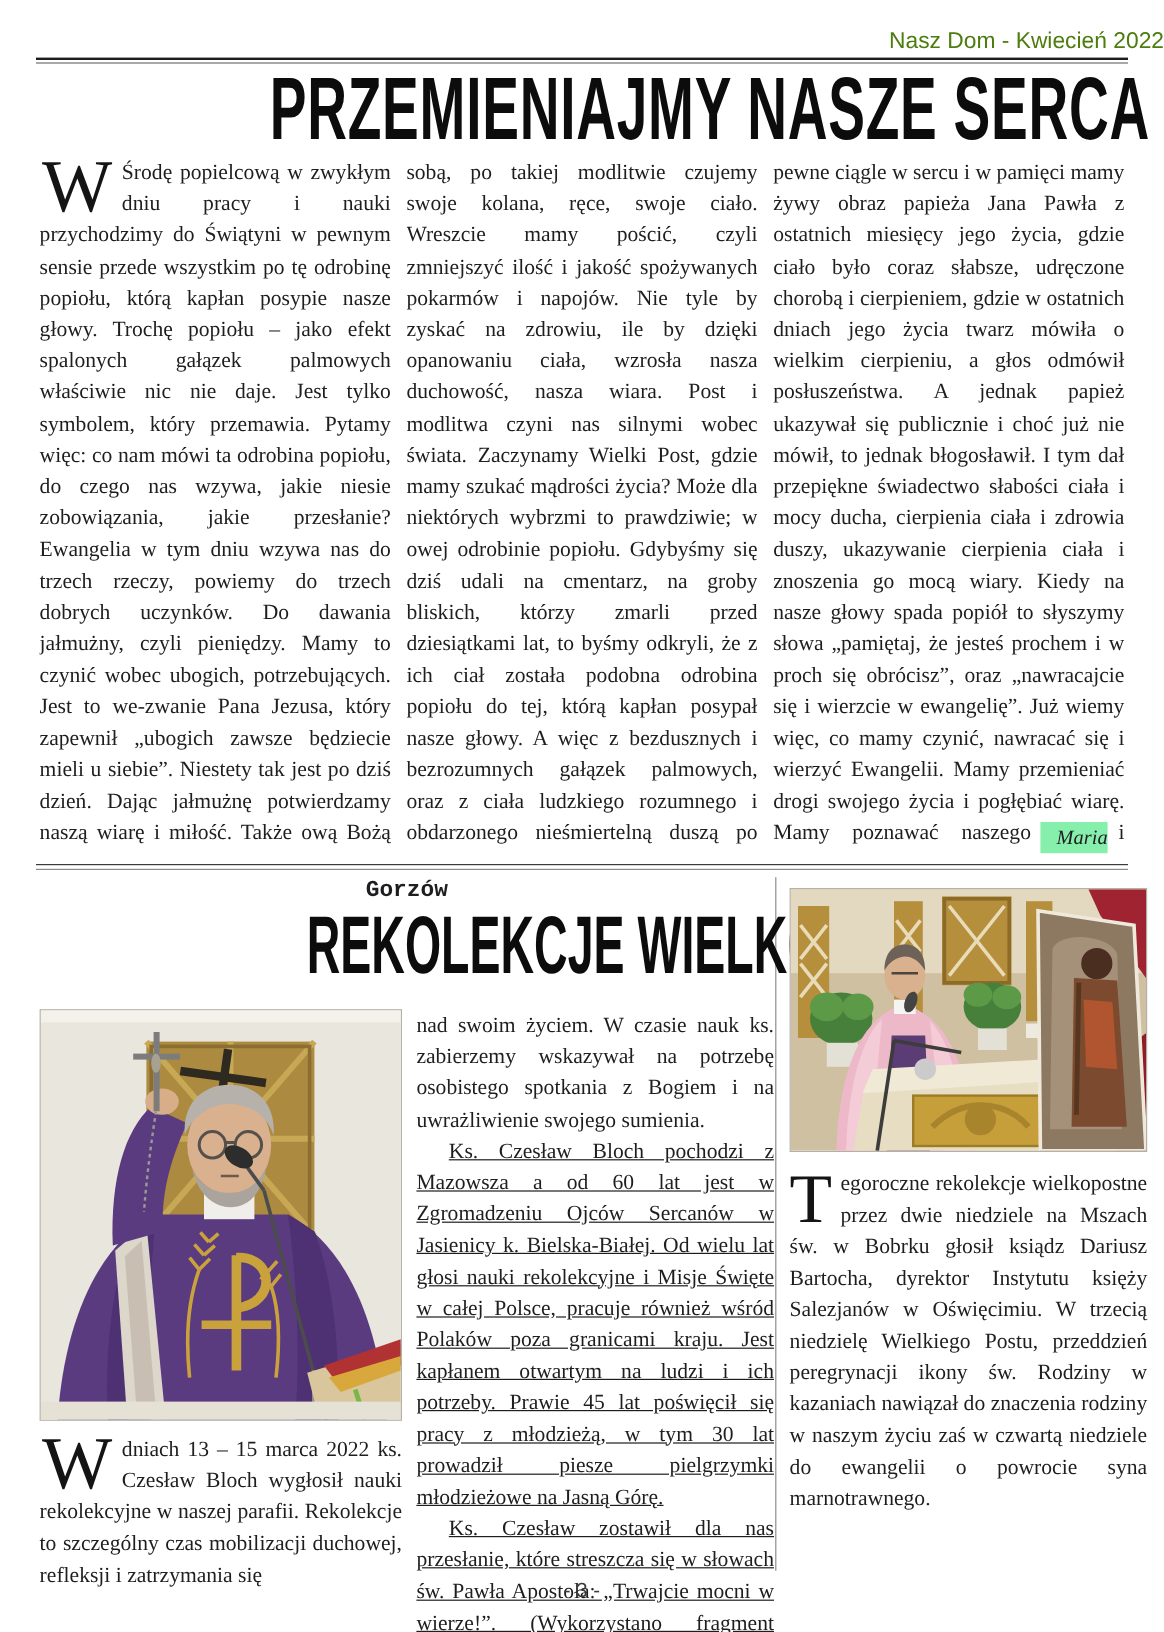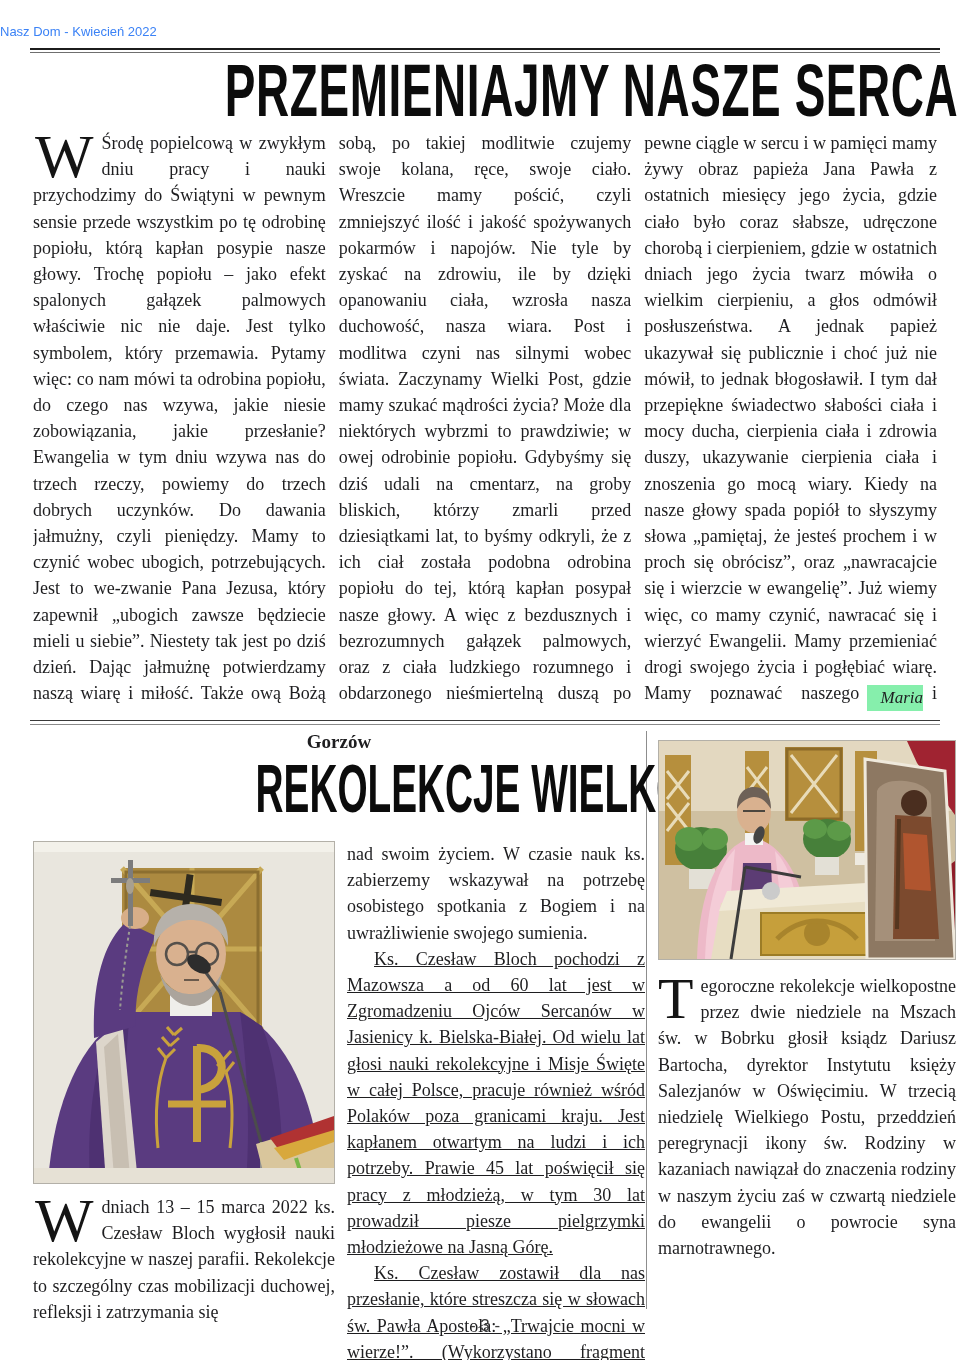--- a/index.html
+++ b/index.html
@@ -1,21 +1,21 @@
 <!DOCTYPE html>
 <html lang="pl"><head>
 <meta charset="utf-8">
 <style>
   html,body{margin:0;padding:0;background:#ffffff;}
   .page{position:relative;width:970px;height:1360px;background:#ffffff;overflow:hidden;
         font-family:"Liberation Serif", serif;color:#1e1e20;}
 
   
-  .header-title{position:absolute;top:24px;left:0;right:0;text-align:left;
-                font-family:"Liberation Sans", sans-serif;font-size:13px;color:#3b82f6;}
+  .header-title{position:absolute;top:24px;left:0;right:0;text-align:right;
+                font-family:"Liberation Sans", sans-serif;font-size:19px;color:#4d7c0f;}
   .rule-top{position:absolute;top:48px;left:30px;right:30px;height:2px;
             border-top:2px solid #1c1c1c;border-bottom:1px solid #6f6f6f;}
 
   
   .condense{display:inline-block;white-space:nowrap;font-family:"Liberation Sans", sans-serif;
             font-weight:bold;color:#0c0c0c;transform-origin:50% 50%;line-height:1.05;}
   .main-title{position:absolute;top:52px;left:0;right:0;text-align:right;}
   .main-title .condense{font-size:74px;transform:scaleX(0.62);letter-spacing:1px;}
 
   
@@ -26,21 +26,21 @@
   .a1col p{margin:0;}
   .dropcap{float:left;font-size:62px;line-height:47px;padding:3px 8px 0 2px;color:#141414;}
   .sig-maria{position:absolute;bottom:1px;right:14px;font-style:italic;font-size:17px;
              background:#86efac;padding-left:14px;}
 
   .rule-mid{position:absolute;top:720px;left:30px;right:30px;height:3px;
             border-top:1.5px solid #3a3a3a;border-bottom:1px solid #8a8a8a;}
 
   
   .section2{position:absolute;top:731px;left:33px;width:612px;}
-  .kicker{text-align:center;font-family:Liberation Serif, serif;font-weight:bold;
+  .kicker{text-align:center;font-family:Liberation Mono, monospace;font-weight:bold;
           font-size:19px;line-height:22px;margin:0;}
   .h2-left{text-align:right;height:82px;margin:0;}
   .h2-left .condense{font-size:68px;transform:scaleX(0.57);}
   .s2cols{display:flex;gap:12px;margin-top:6px;}
   .s2colA{width:302px;flex:none;}
   .s2colA p{margin:10px 0 0 0;text-align:justify;font-size:18px;line-height:26.2px;}
   .s2colB{flex:1 1 0;text-align:justify;font-size:18px;line-height:26.2px;}
   .s2colB p{margin:0;}
   .s2colB p.indent{text-indent:27px;text-decoration:underline;}
 

